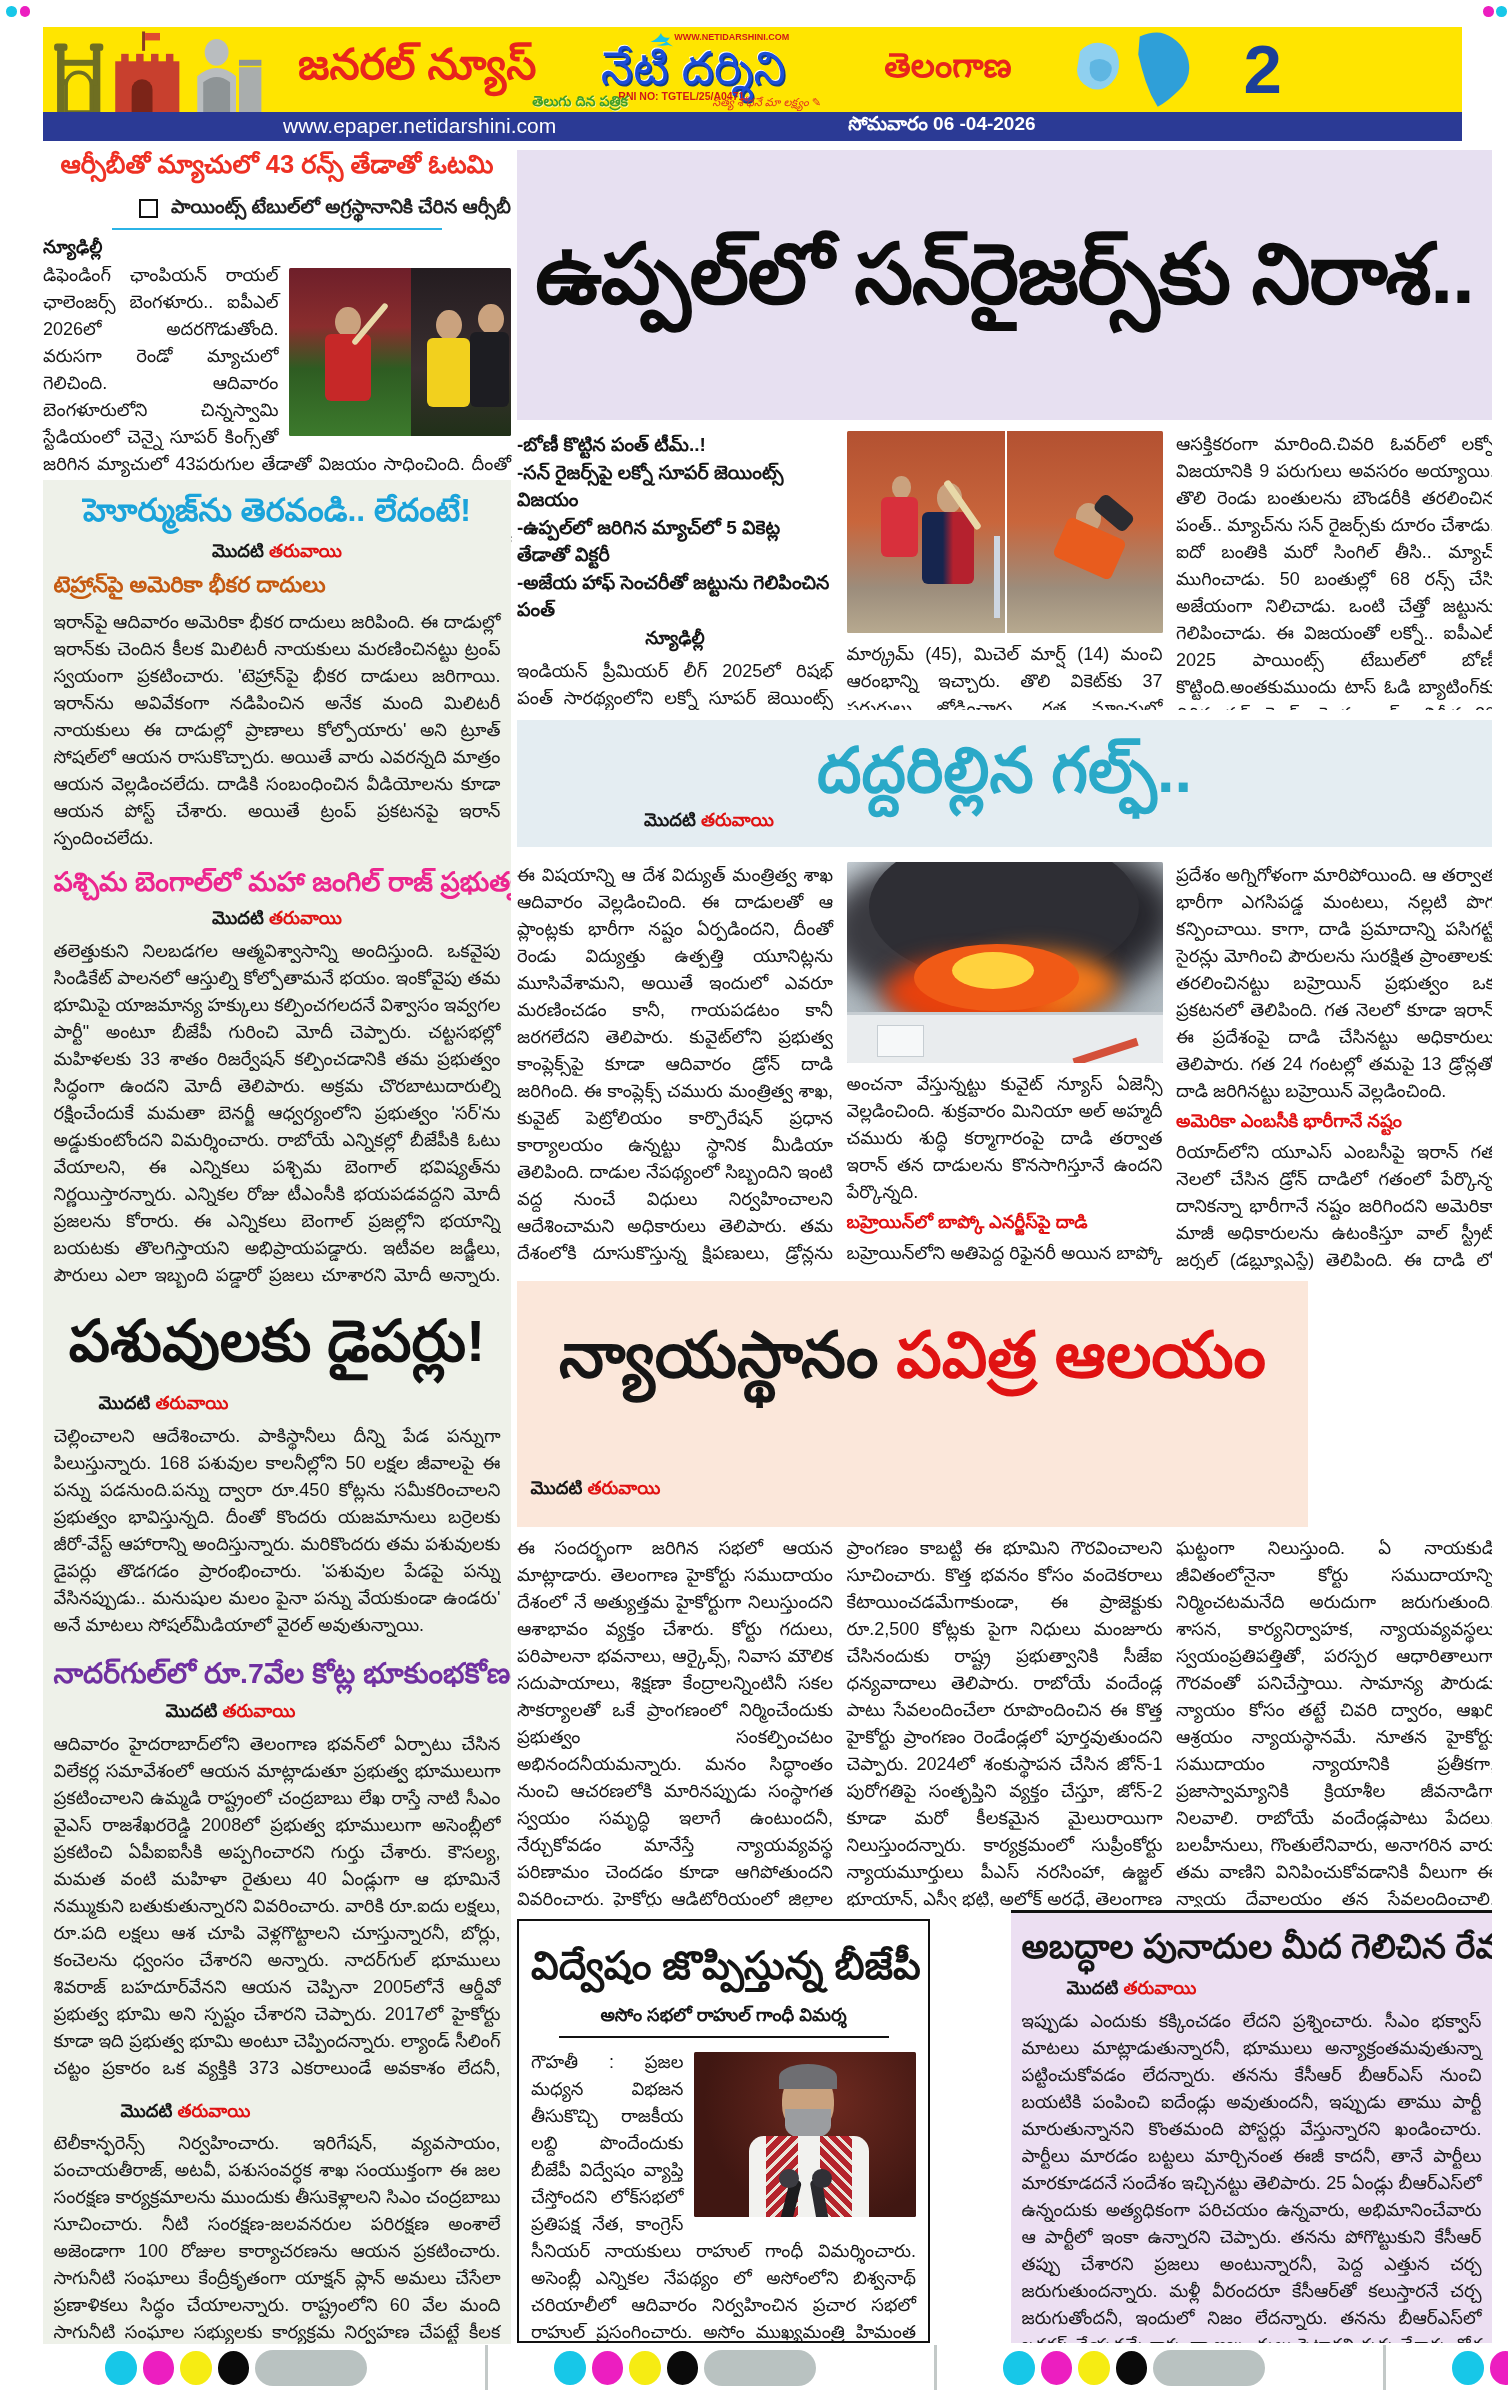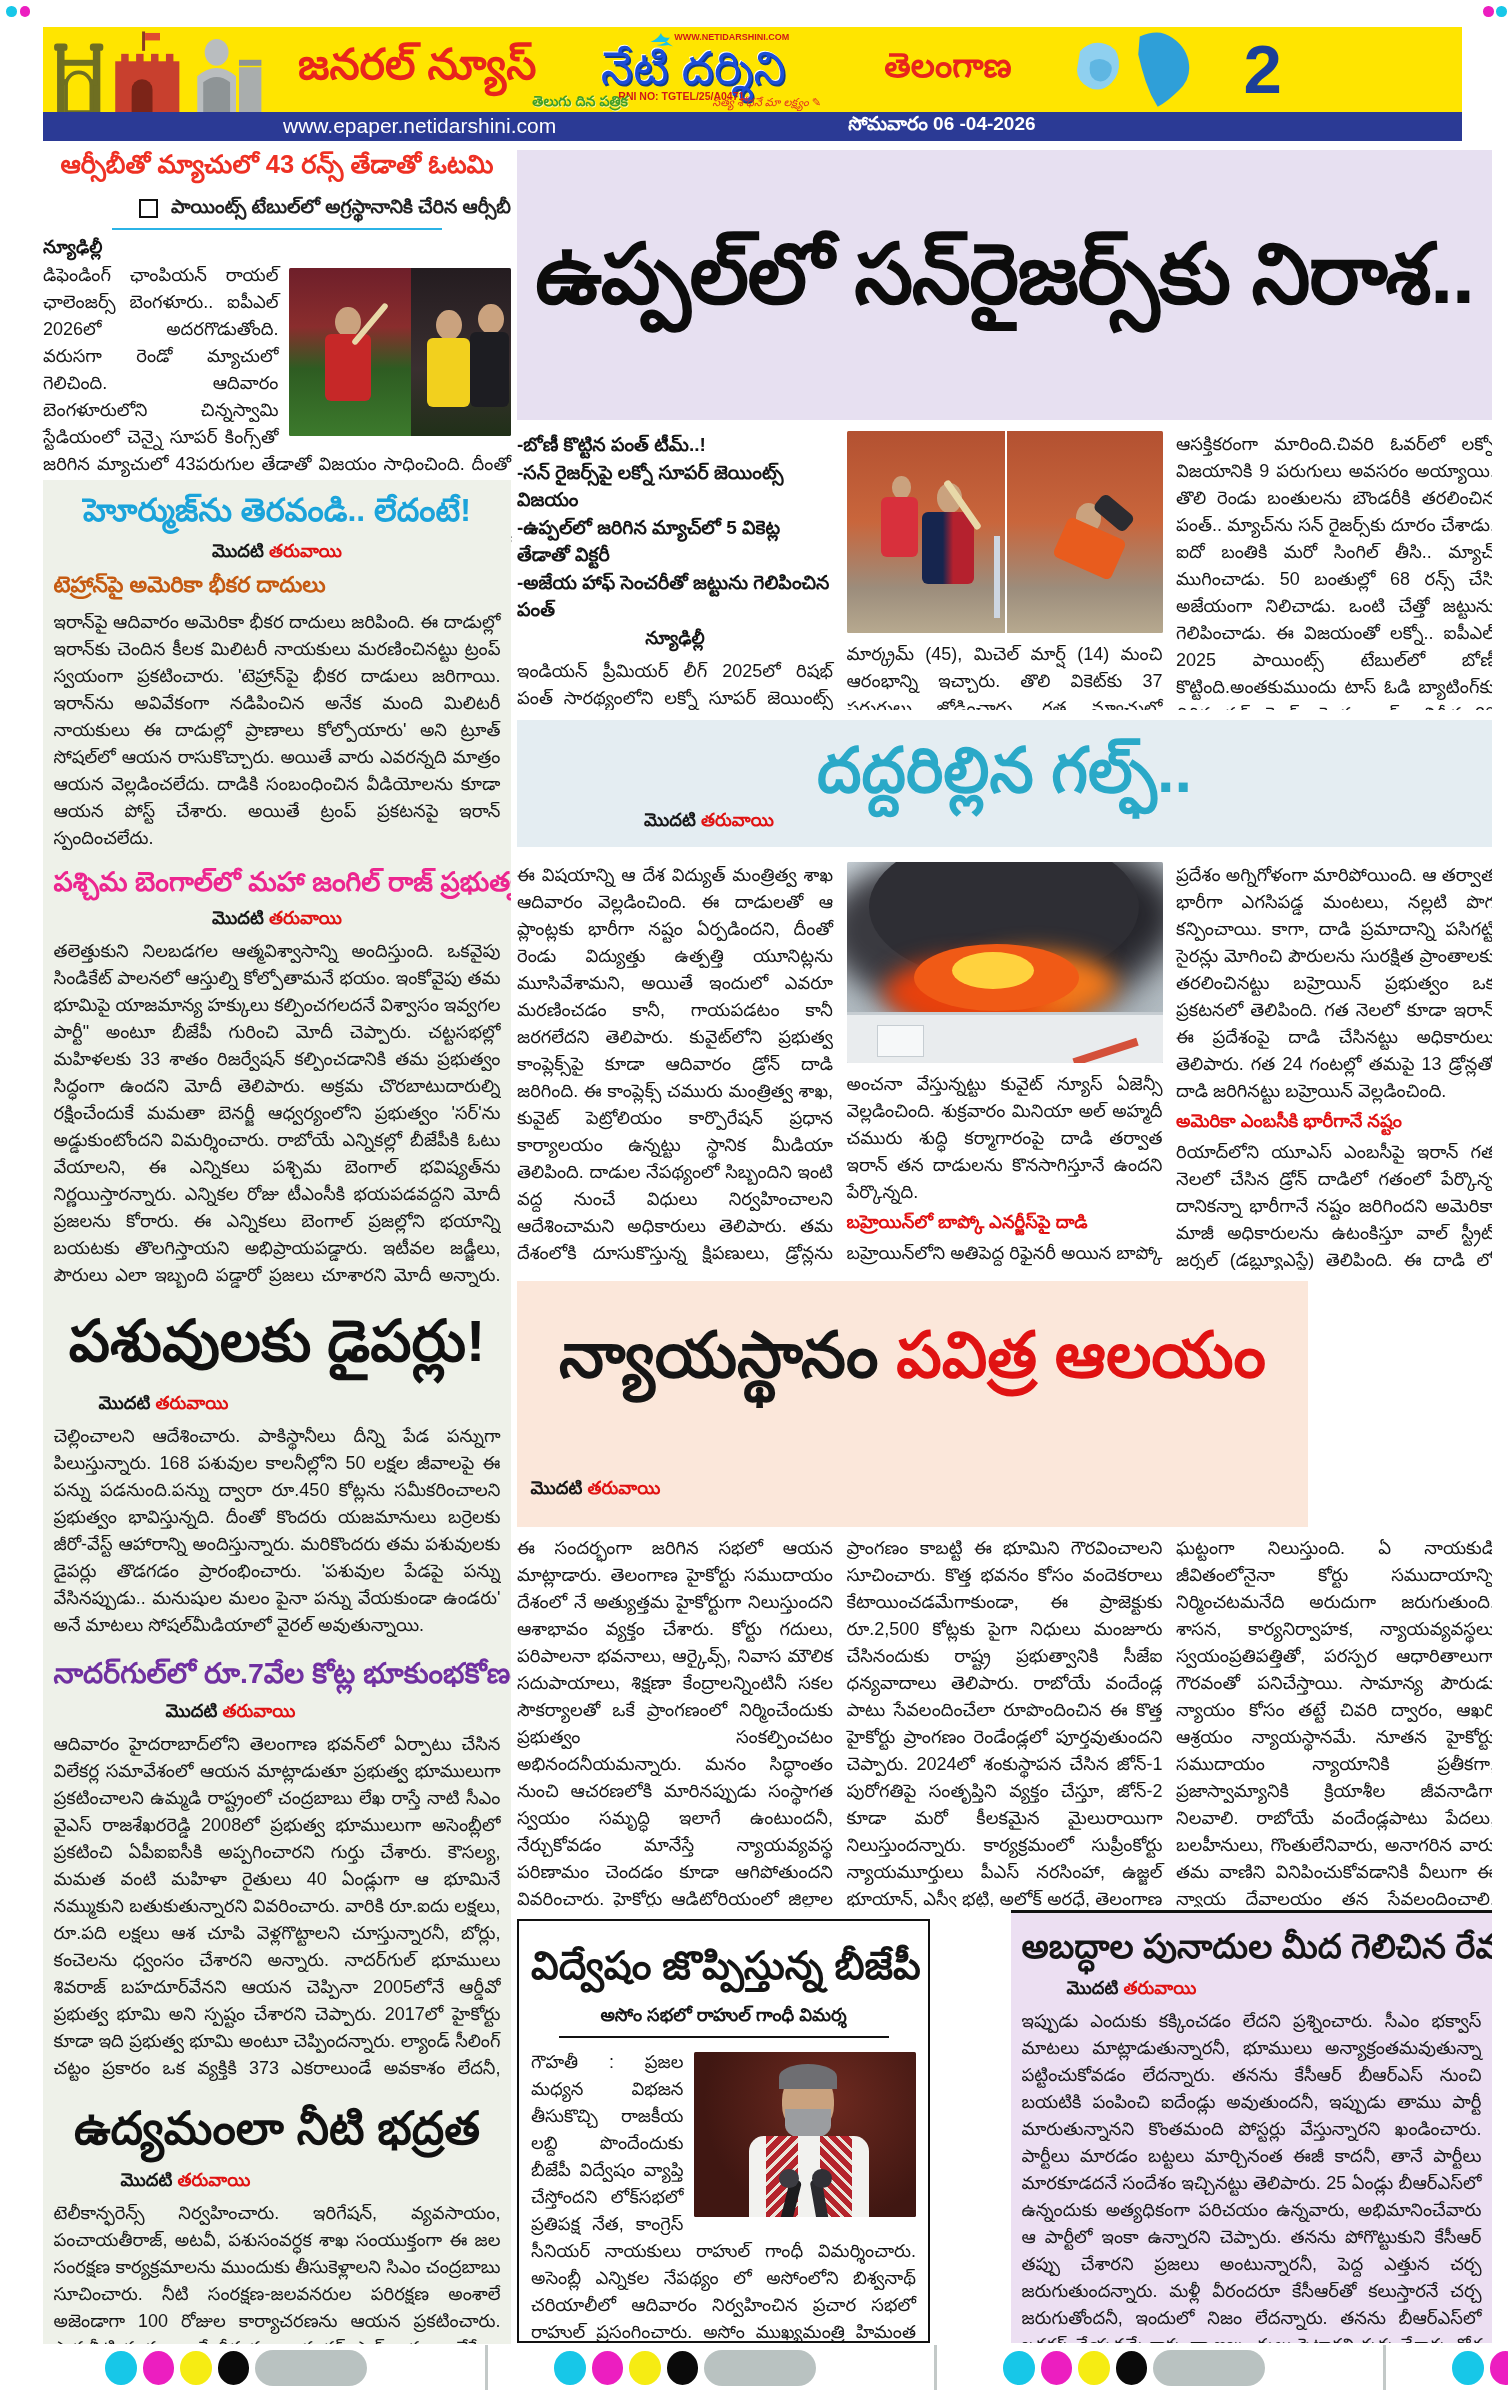--- a/index.html
+++ b/index.html
@@ -179,21 +179,20 @@
       <div class="h-black-lg">పశువులకు డైపర్లు!</div>
       <div class="cont" style="margin-left:45px;"><span>మొదటి</span> <span class="red">తరువాయి</span></div>
       <div class="body-text clip" style="max-height:217px;">చెల్లించాలని ఆదేశించారు. పాకిస్థానీలు దీన్ని పేడ పన్నుగా పిలుస్తున్నారు. 168 పశువుల కాలనీల్లోని 50 లక్షల జీవాలపై ఈ పన్ను పడనుంది.పన్ను ద్వారా రూ.450 కోట్లను సమీకరించాలని ప్రభుత్వం భావిస్తున్నది. దీంతో కొందరు యజమానులు బర్రెలకు జీరో-వేస్ట్ ఆహారాన్ని అందిస్తున్నారు. మరికొందరు తమ పశువులకు డైపర్లు తొడగడం ప్రారంభించారు. 'పశువుల పేడపై పన్ను వేసినప్పుడు.. మనుషుల మలం పైనా పన్ను వేయకుండా ఉండరు' అనే మాటలు సోషల్‌మీడియాలో వైరల్ అవుతున్నాయి.</div>
     </div>
     <div style="margin-top:18px;">
       <div class="h-purple">నాదర్‌గుల్‌లో రూ.7వేల కోట్ల  భూకుంభకోణం</div>
       <div class="cont" style="margin-left:112px;"><span>మొదటి</span> <span class="red">తరువాయి</span></div>
       <div class="body-text clip" style="max-height:352px;">ఆదివారం హైదరాబాద్‌లోని తెలంగాణ భవన్‌లో ఏర్పాటు చేసిన విలేకర్ల సమావేశంలో ఆయన మాట్లాడుతూ ప్రభుత్వ భూములుగా ప్రకటించాలని ఉమ్మడి రాష్ట్రంలో చంద్రబాబు లేఖ రాస్తే నాటి సీఎం వైఎస్ రాజశేఖరరెడ్డి 2008లో ప్రభుత్వ భూములుగా అసెంబ్లీలో ప్రకటించి ఏపీఐఐసీకి అప్పగించారని గుర్తు చేశారు. కౌసల్య, మమత వంటి మహిళా రైతులు 40 ఏండ్లుగా ఆ భూమినే నమ్ముకుని బతుకుతున్నారని వివరించారు. వారికి రూ.ఐదు లక్షలు, రూ.పది లక్షలు ఆశ చూపి వెళ్లగొట్టాలని చూస్తున్నారనీ, బోర్లు, కంచెలను ధ్వంసం చేశారని అన్నారు. నాదర్‌గుల్ భూములు శివరాజ్ బహదూర్‌వేనని ఆయన చెప్పినా 2005లోనే ఆర్డీవో ప్రభుత్వ భూమి అని స్పష్టం చేశారని చెప్పారు. 2017లో హైకోర్టు కూడా ఇది ప్రభుత్వ భూమి అంటూ చెప్పిందన్నారు. ల్యాండ్ సీలింగ్ చట్టం ప్రకారం ఒక వ్యక్తికి 373 ఎకరాలుండే అవకాశం లేదనీ, అయినా 2016లో శివరాజ్ బహదూర్ ఆ భూములను ఆల్ఫా, ఒమేగా, యునిటెక్ కంపెనీలకు విక్రయించారని అన్నారు. చట్టంలోని సెక్షన్ ఎనిమిది, సెక్షన్ 17 ప్రకారం ల్యాండ్ సీలింగ్ డిక్లరేషన్ ఇవ్వకుండా భూములను అమ్మే హక్కు లేదన్నారు. ఆ విక్రయాలు చెల్లవనీ, ఇది సెక్షన్ 22ఏ కింద నిషేధిత జాబితాలో ఉంటుందని కందుకూరు ఆర్డీవో తేల్చిచెప్పారని గుర్తు చేశారు. ఆర్డీవో నిర్ణయాన్ని సవాల్ చేస్తూ ఆ కంపెనీలు హైకోర్టుకు వెళ్తే ఆర్డీవో నిర్ణయమే సరైనదనీ, ఆ భూముల క్రయవిక్రయాలు చెల్లవని సింగిల్ బెంచ్, డివిజన్ బెంచ్ స్పష్టం చేశాయని వివరించారు. అమ్మిన వారిపై క్రిమినల్ చర్యలు తీసుకోవాలని హైకోర్టు ఆదేశించిందన్నారు. హైకోర్టు తీర్పును సవాల్ చేస్తూ వాళ్లు సుప్రీంకోర్టుకు వెళ్లారనీ, ప్రస్తుతం జస్టిస్ పంకజ్ మిట్టల్, జస్టిస్ ప్రసన్న ధర్మాసనం వద్ద ఆ కేసు మంగళవారం విచారణకు రానుందని అన్నారు. భూభారతి పోర్టల్‌లో చూసినా అది ప్రభుత్వ భూమి ప్రొహిబిటెడ్ ల్యాండ్‌గానే చూపిస్తోందని వివరించారు.</div>
     </div>
     <div style="margin-top:18px;">
-      <div class="h-black-md">ఉద్యమంలా నీటి భద్రత</div>
       <div class="cont" style="margin-left:67px;"><span>మొదటి</span> <span class="red">తరువాయి</span></div>
       <div class="body-text clip" style="max-height:247px;">టెలీకాన్ఫరెన్స్ నిర్వహించారు. ఇరిగేషన్, వ్యవసాయం, పంచాయతీరాజ్, అటవీ, పశుసంవర్ధక శాఖ సంయుక్తంగా ఈ జల సంరక్షణ కార్యక్రమాలను ముందుకు తీసుకెళ్లాలని సిఎం చంద్రబాబు సూచించారు. నీటి సంరక్షణ-జలవనరుల పరిరక్షణ అంశాలే అజెండాగా 100 రోజుల కార్యాచరణను ఆయన ప్రకటించారు. సాగునీటి సంఘాలు కేంద్రీకృతంగా యాక్షన్ ప్లాన్ అమలు చేసేలా ప్రణాళికలు సిద్ధం చేయాలన్నారు. రాష్ట్రంలోని 60 వేల మంది సాగునీటి సంఘాల సభ్యులకు కార్యక్రమ నిర్వహణ చేపట్టే కీలక బాధ్యతలు అప్పగించారు. నీటి భద్రత అంశంలో ప్రజలను భాగస్వాములను చేయాలని, ఈ కార్యక్రమాన్ని ప్రజా ఉద్యమంగా మలచాలని దిశానిర్దేశం చేశారు. ఈ మేరకు ఏప్రిల్ 6 నుంచి జులై 14వ తేదీ వరకు నాలుగు దశల కార్యాచరణను ముఖ్యమంత్రి ప్రకటించారు. ఏప్రిల్ 6 నుంచి ఏప్రిల్ 15వ తేదీ వరకు పనుల గుర్తింపు, ఏప్రిల్ 16 నుంచి 20వ తేదీ వరకు గుర్తించిన పనులకు అనుమతులు, ఏప్రిల్ 21 నుంచి జులై 9వ తేదీ వరకు పనులను చేపట్టడం, జులై 10 నుంచి 14వ తేదీ వరకూ పూర్తి చేసిన పనులకు సంబంధించిన నివేదికల సమర్పణ ఉండాలని సూచించారు. రాష్ట్రస్థాయిలో ప్రభుత్వ ప్రధాన కార్యదర్శి నేతృత్వంలో స్టీరింగ్ కమిటీ విధానపరమైన అంశాలను పర్యవేక్షించాలన్నారు. సాగునీటి సంఘాలు దీనికి చోదక శక్తిగా ఉండాలన్నారు. రాష్ట్ర వ్యాప్తంగా 5,697 గ్రామాల్లో భూగర్భ జలాల ఎద్దడి ఉన్నట్టు గుర్తించామని ముఖ్యమంత్రి వెల్లడించారు.</div>
     </div>
   </div>
 
   <div class="abs uppal-panel">
     <div class="uppal-head">ఉప్పల్‌లో సన్‌రైజర్స్‌కు నిరాశ..</div>
   </div>
   <div class="abs cols" style="height:279px;overflow:hidden;">
     <div class="col">

